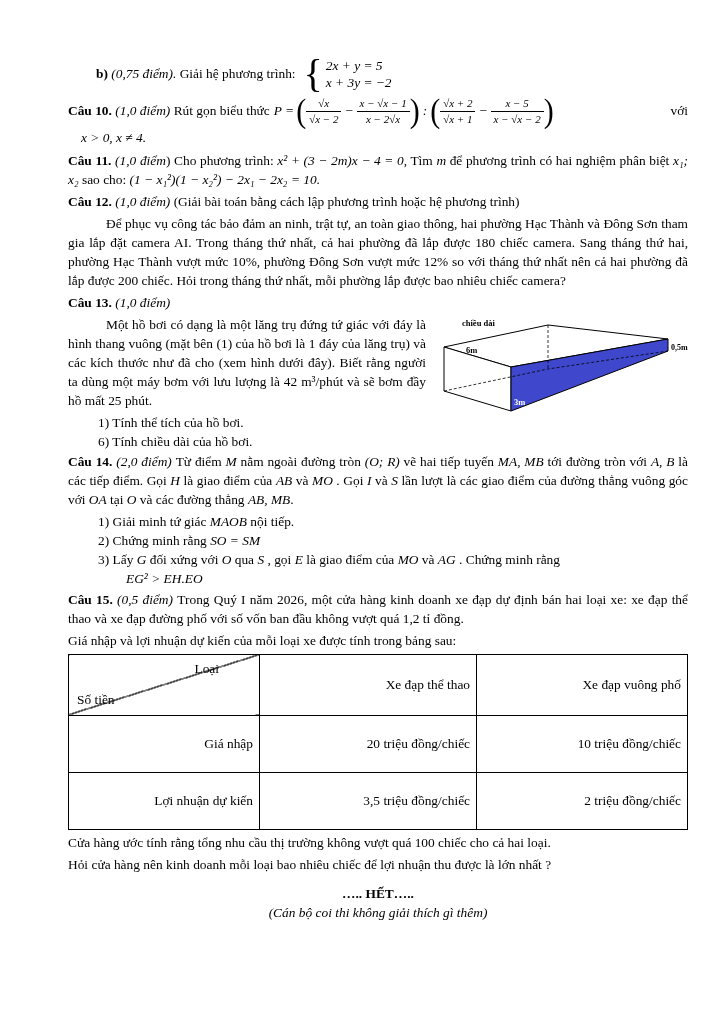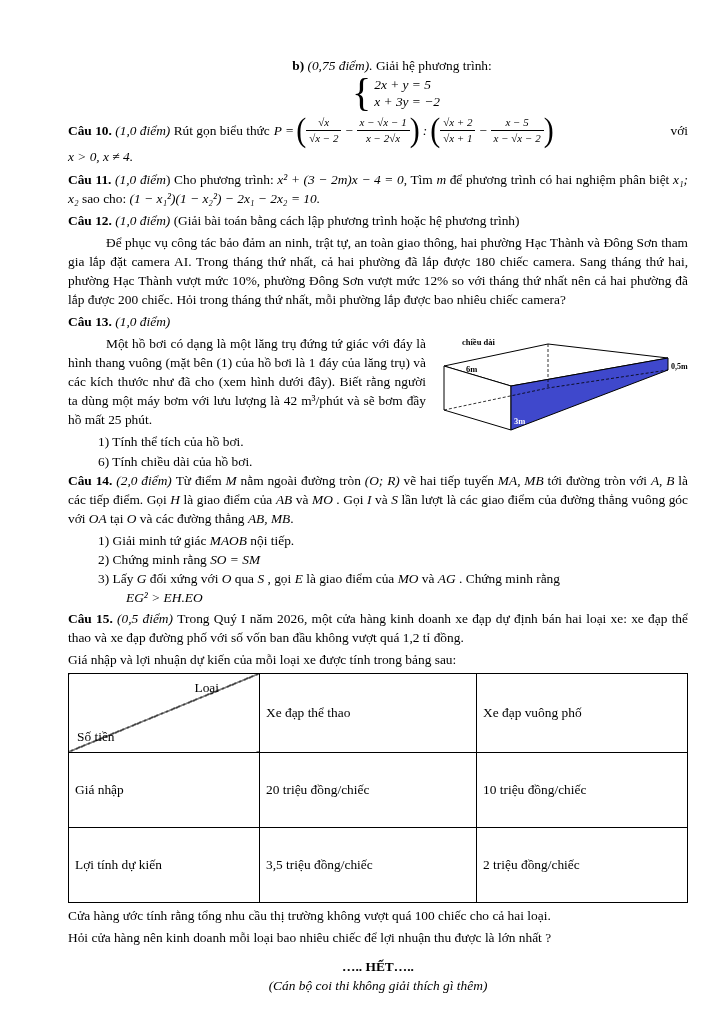--- a/index.html
+++ b/index.html
@@ -10,44 +10,44 @@
     overflow:hidden;
   }
   .math{font-style:italic;}
   .run-b{font-weight:700;}
   .run-i{font-style:italic;}
   .run-m{font-style:italic;}
   .para{text-align:justify;margin:0 0 3px 0;}
   .ind{text-indent:38px;}
   .indent1{margin-left:28px;}
   
-  .lineb{display:flex;align-items:center;margin-bottom:4px;flex-direction:column;}
+  .lineb{display:flex;align-items:center;margin-bottom:4px;}
   .system{display:inline-flex;align-items:center;margin-left:8px;}
   .brace{font-size:40px;font-weight:400;line-height:.9;margin-right:3px;font-style:normal;}
   .eqs{display:inline-flex;flex-direction:column;line-height:1.3;}
   
   .q10line{display:flex;align-items:center;white-space:nowrap;margin:2px 0 2px 0;}
   .formula{display:inline-flex;align-items:center;margin-left:4px;}
   .pvar{margin-right:2px;}
   .frac{display:inline-flex;flex-direction:column;text-align:center;font-size:11px;line-height:1.3;}
   .frac .num{border-bottom:1px solid #000;padding:0 3px;display:block;}
   .frac .den{padding:0 3px;display:block;}
   .bp{font-size:30px;font-weight:300;line-height:1;font-style:normal;transform:scaleY(1.12);}
   .op{padding:0 3px;}
   .voi{margin-left:auto;font-style:normal;}
-  .cond{margin:0 0 4px 0;font-style:italic;}
+  .cond{margin:0 0 4px 13px;font-style:italic;}
   
   .item{margin-left:30px;text-align:justify;}
   .eqline{margin-left:58px;margin-bottom:2px;}
   
   .fig{float:right;width:252px;margin:2px 0 2px 10px;}
   .clear{clear:both;}
   
   table.price{border-collapse:collapse;width:100%;margin:4px 0 3px 0;}
-  table.price td{border:1px solid #000;text-align:left;padding:13px 6px;vertical-align:middle;}
+  table.price td{border:1px solid #000;text-align:right;padding:4px 6px;vertical-align:middle;}
   td.rowlabel{text-align:left;padding-left:8px;margin-top:16px;}
   td.corner{
     position:relative;height:52px;width:178px;padding:0;
     background-image:linear-gradient(to bottom right,
       transparent calc(50% - .6px), #000 calc(50% - .6px),
       #000 calc(50% + .6px), transparent calc(50% + .6px));
   }
   .corner-top{position:absolute;top:4px;right:40px;}
   .corner-bottom{position:absolute;bottom:6px;left:8px;}
   tr.datarow td{height:48px;}
@@ -152,21 +152,21 @@
       </td>
       <td>Xe đạp thể thao</td>
       <td>Xe đạp vuông phố</td>
     </tr>
     <tr class="datarow">
       <td class="rowlabel">Giá nhập</td>
       <td>20 triệu đồng/chiếc</td>
       <td>10 triệu đồng/chiếc</td>
     </tr>
     <tr class="datarow">
-      <td class="rowlabel">Lợi tính dự kiến</td>
+      <td class="rowlabel">Lợi nhuận dự kiến</td>
       <td>3,5 triệu đồng/chiếc</td>
       <td>2 triệu đồng/chiếc</td>
     </tr>
   </tbody>
     </table>
 
   <div class="para">Cửa hàng ước tính rằng tổng nhu cầu thị trường không vượt quá 100 chiếc cho cả hai loại.</div>
   <div class="para">Hỏi cửa hàng nên kinh doanh mỗi loại bao nhiêu chiếc để lợi nhuận thu được là lớn nhất ?</div>
 
   <div class="het">….. HẾT…..</div>

